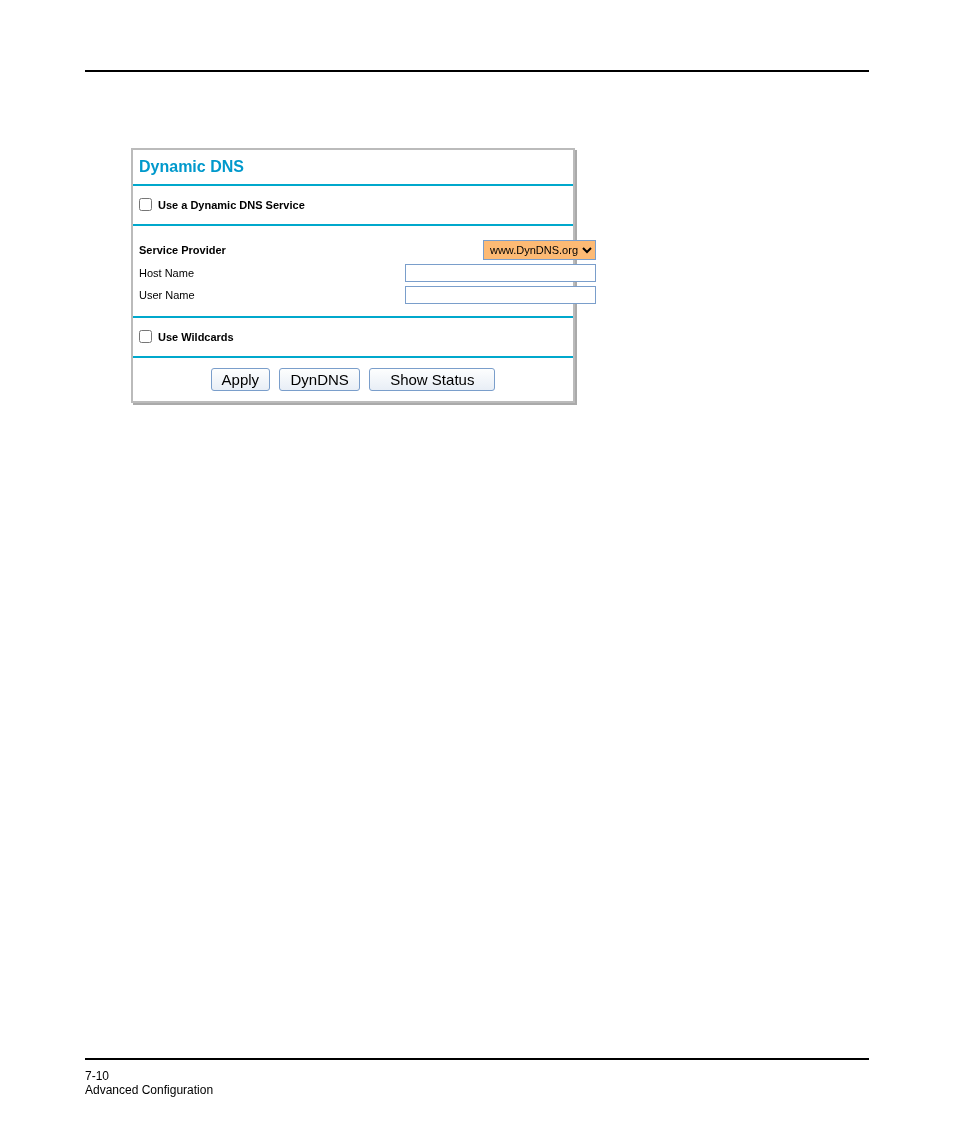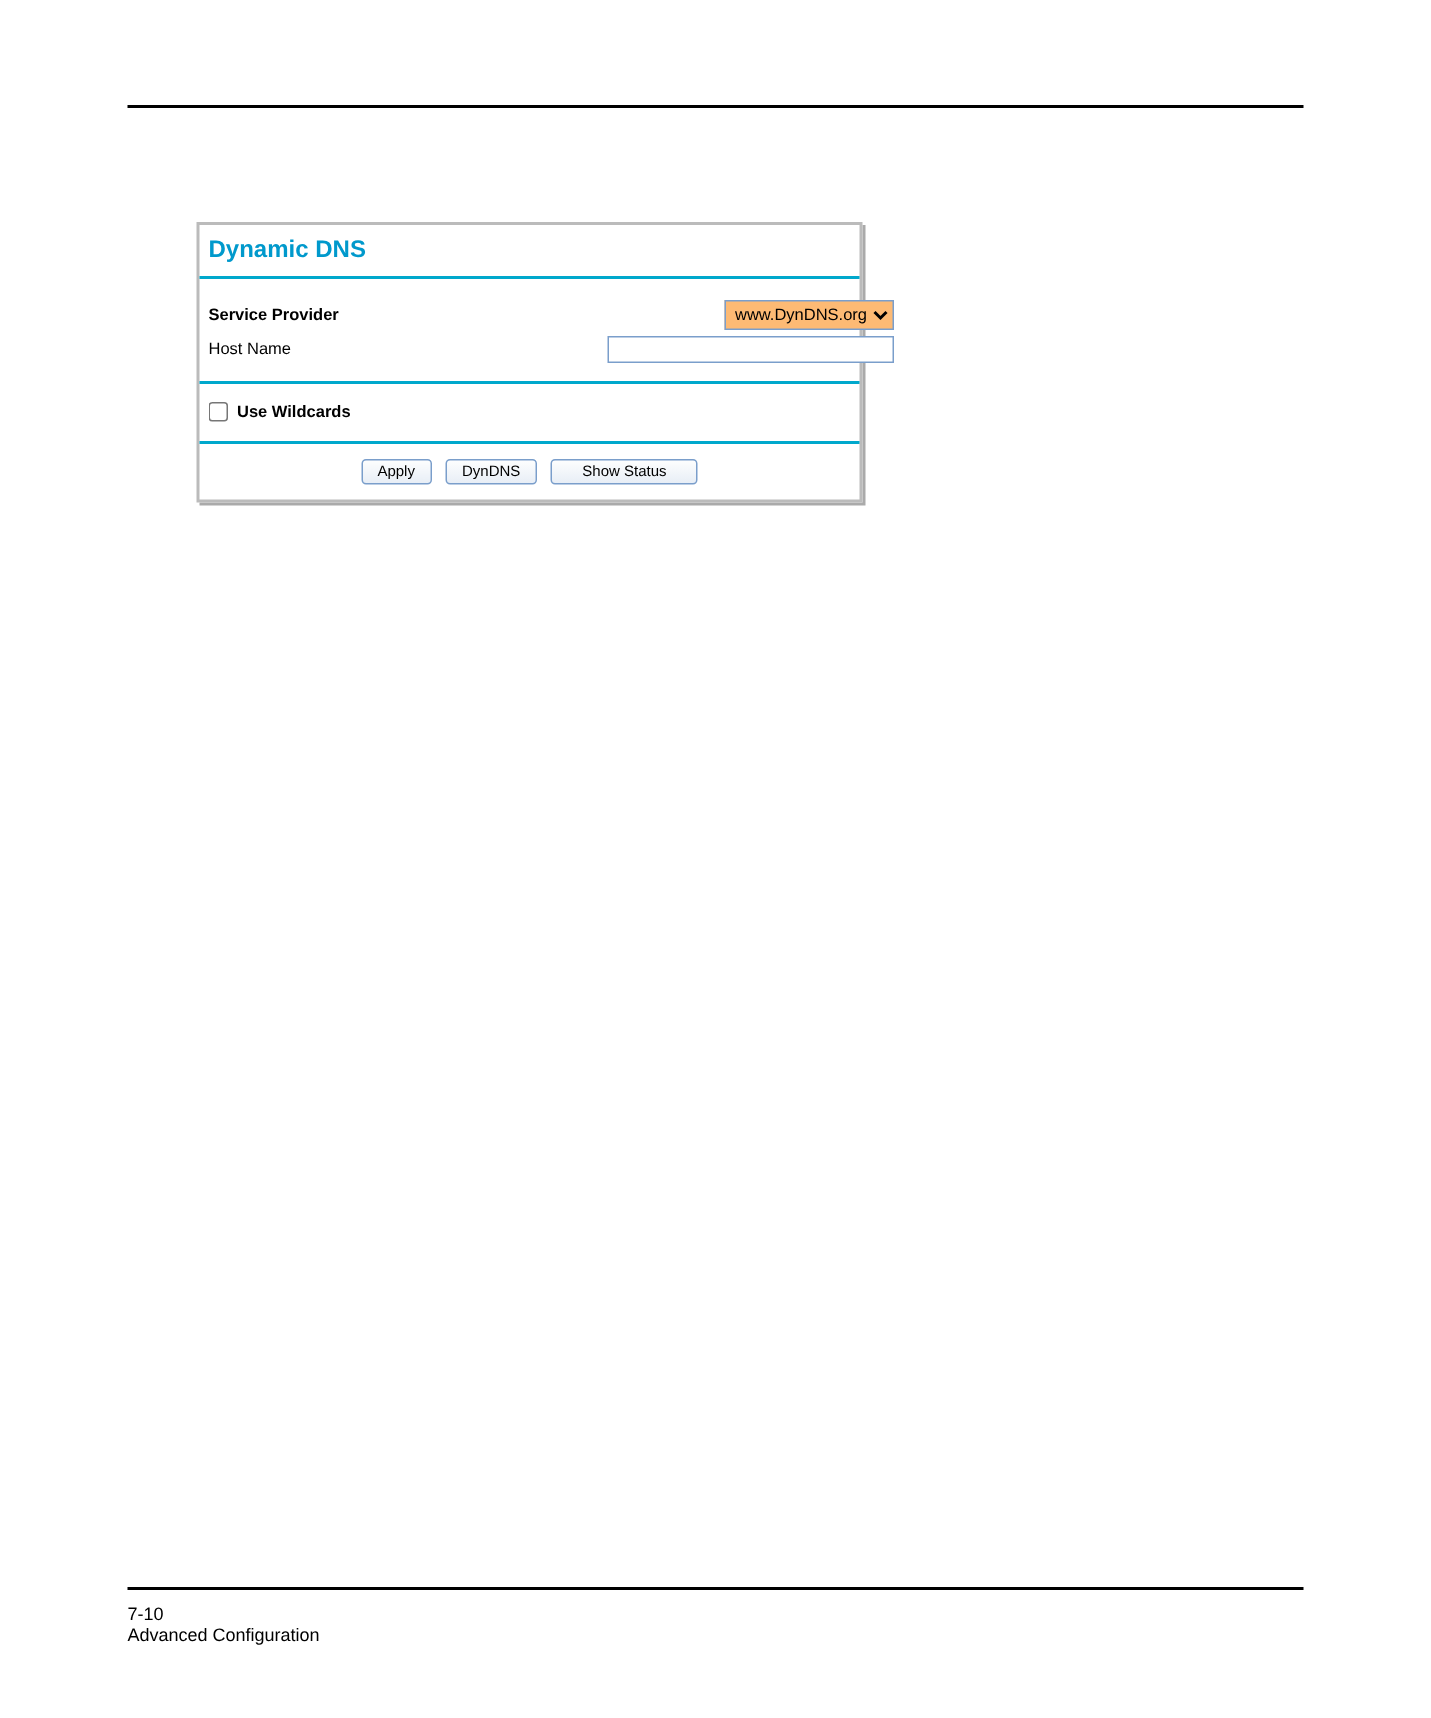--- a/index.html
+++ b/index.html
@@ -107,21 +107,21 @@
     border: 1px solid #7a9ecb;
     font-size: 11px;
     background: #fdba74;
     padding: 0 0 0 2px;
   }
   .buttons {
     padding: 10px 6px 10px 6px;
     text-align: center;
   }
   .btn {
-    font-size: 10px;
+    font-size: 15px;
     border: 1px solid #7a9ecb;
     background: linear-gradient(#fdfefe,#e8eef6);
     border-radius: 3px;
     padding: 2px 10px;
     margin: 0 3px;
     cursor: pointer;
     color: #000;
   }
   .btn.wide { padding: 2px 20px; }
   .label-plain { font-size: 11px; }
@@ -131,32 +131,44 @@
 <body>
 
 <div class="page">
 
   <div class="top-rule"></div>
 
   <div class="panel-wrap">
 
     <div class="panel-title">Dynamic DNS</div>
 
+    <div class="section">
+      <label class="chk">
+        <input type="checkbox" style="">
+        <span>Use a Dynamic DNS Service</span>
+      </label>
+    </div>
 
     <div class="section">
       <div class="row">
         <div class="row-left label-bold">Service Provider</div>
         <div class="row-right">
           <select class="select">
             <option>www.DynDNS.org</option>
           </select>
         </div>
       </div>
       <div class="row">
         <div class="row-left label-plain">Host Name</div>
+        <div class="row-right">
+          <input type="text" class="text-input" value="" style="">
+        </div>
+      </div>
+      <div class="row">
+        <div class="row-left label-plain">User Name</div>
         <div class="row-right">
           <input type="text" class="text-input" value="" style="">
         </div>
       </div>
     </div>
 
     <div class="section">
       <label class="chk plain">
         <input type="checkbox" style="">
         <span>Use Wildcards</span>

